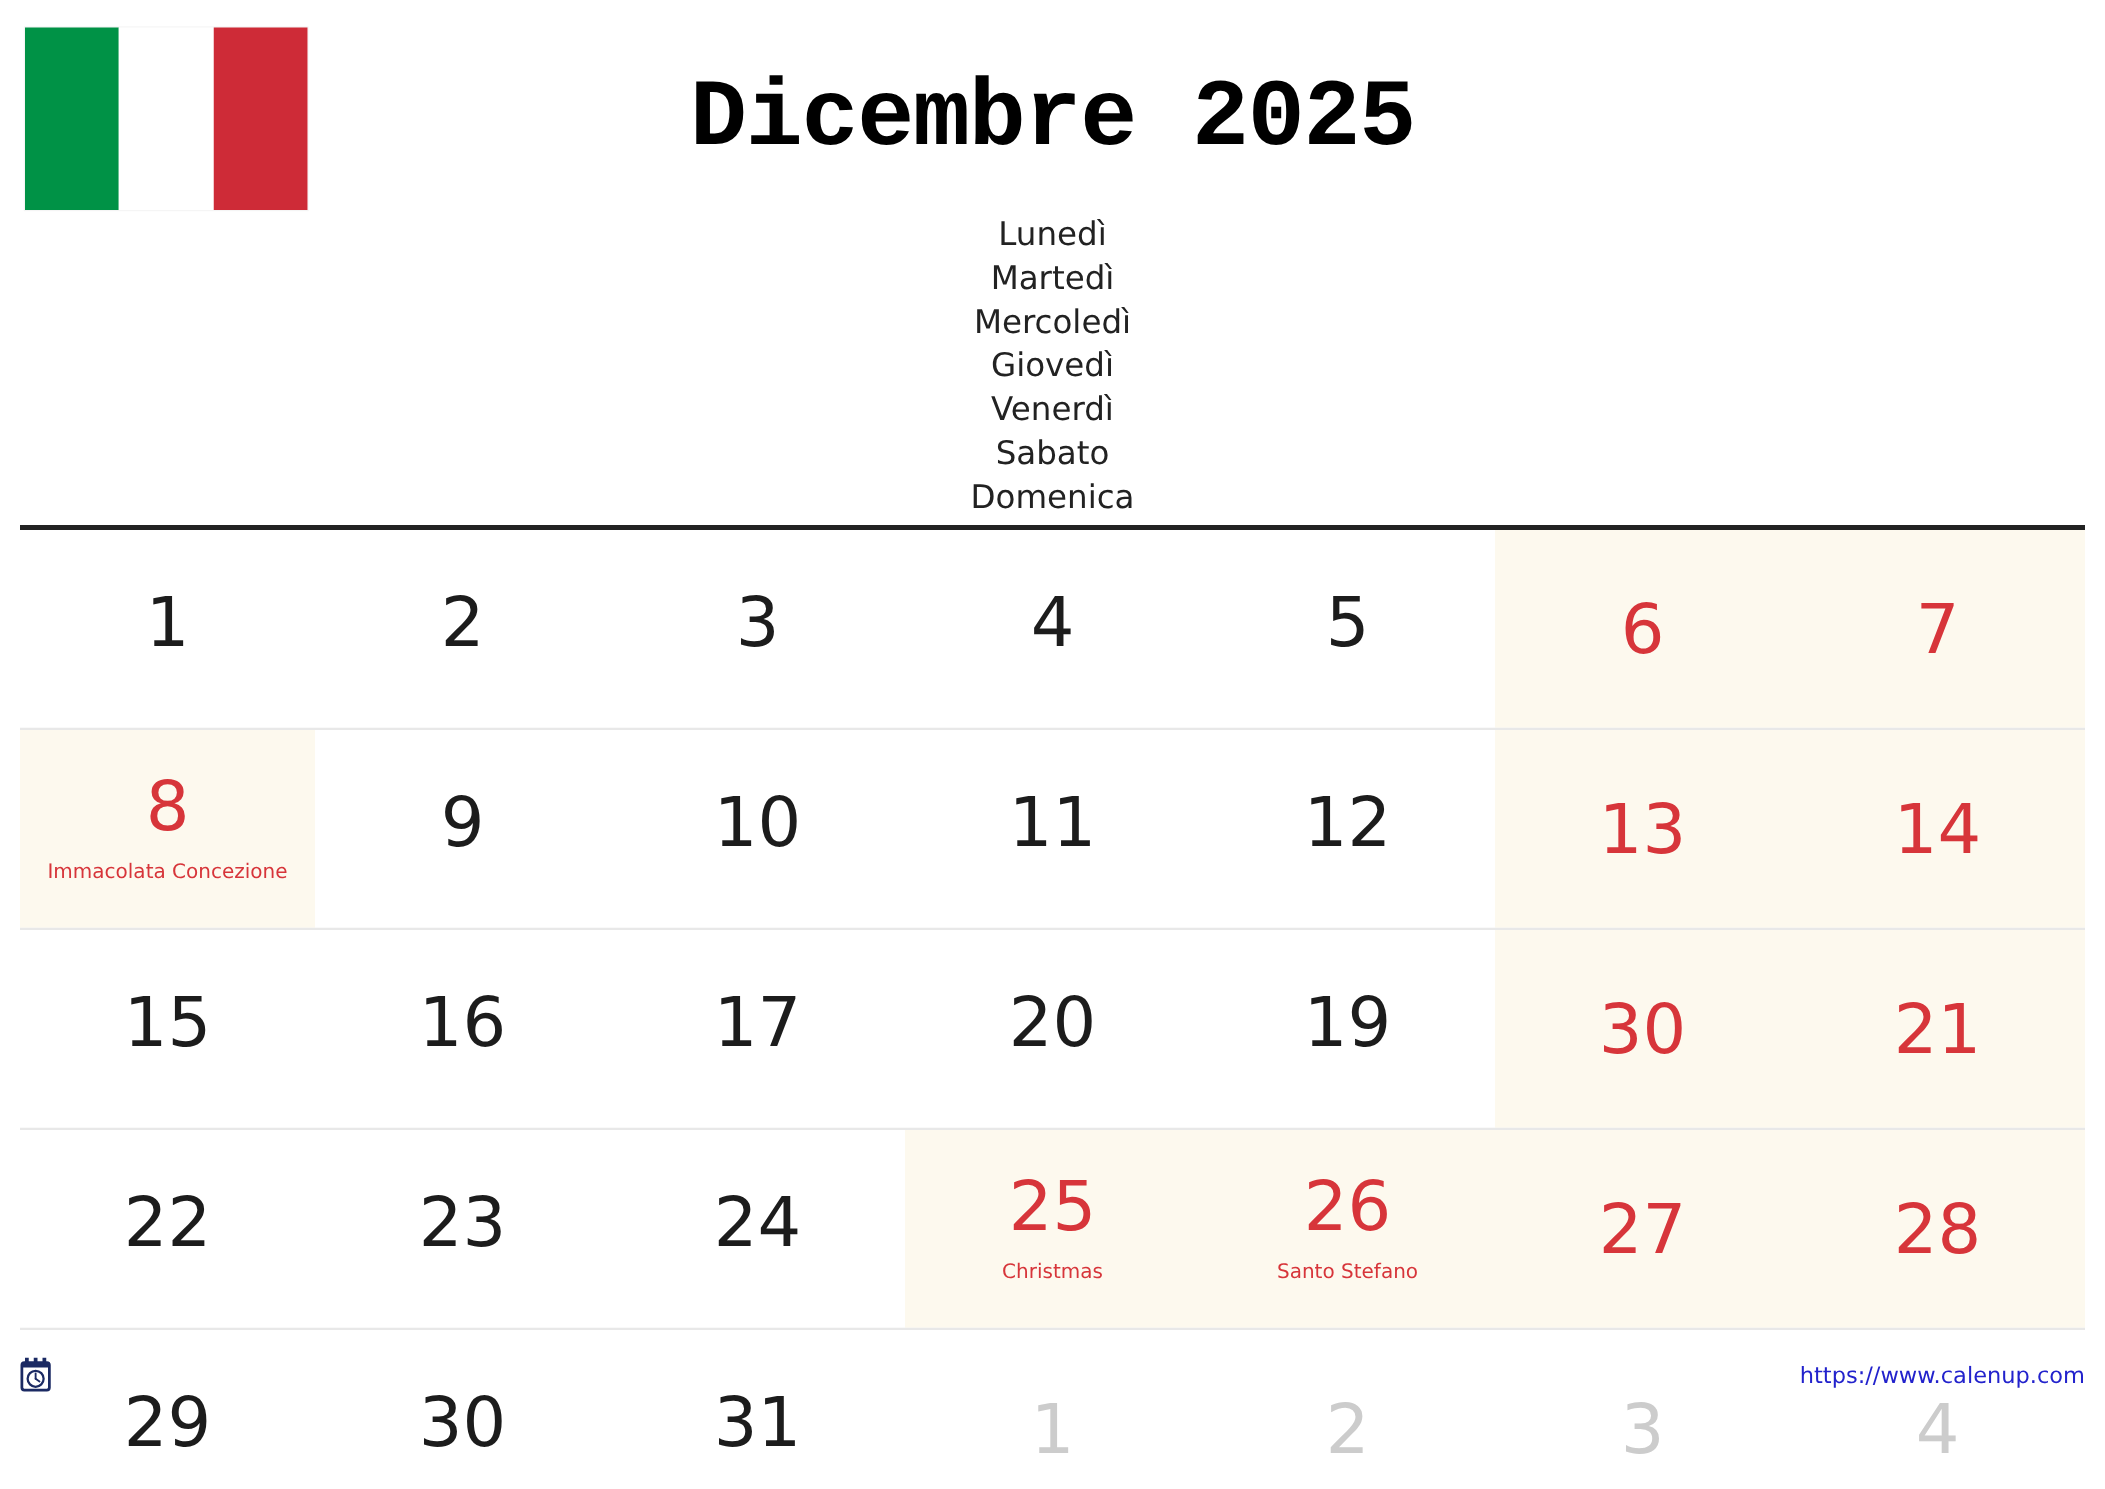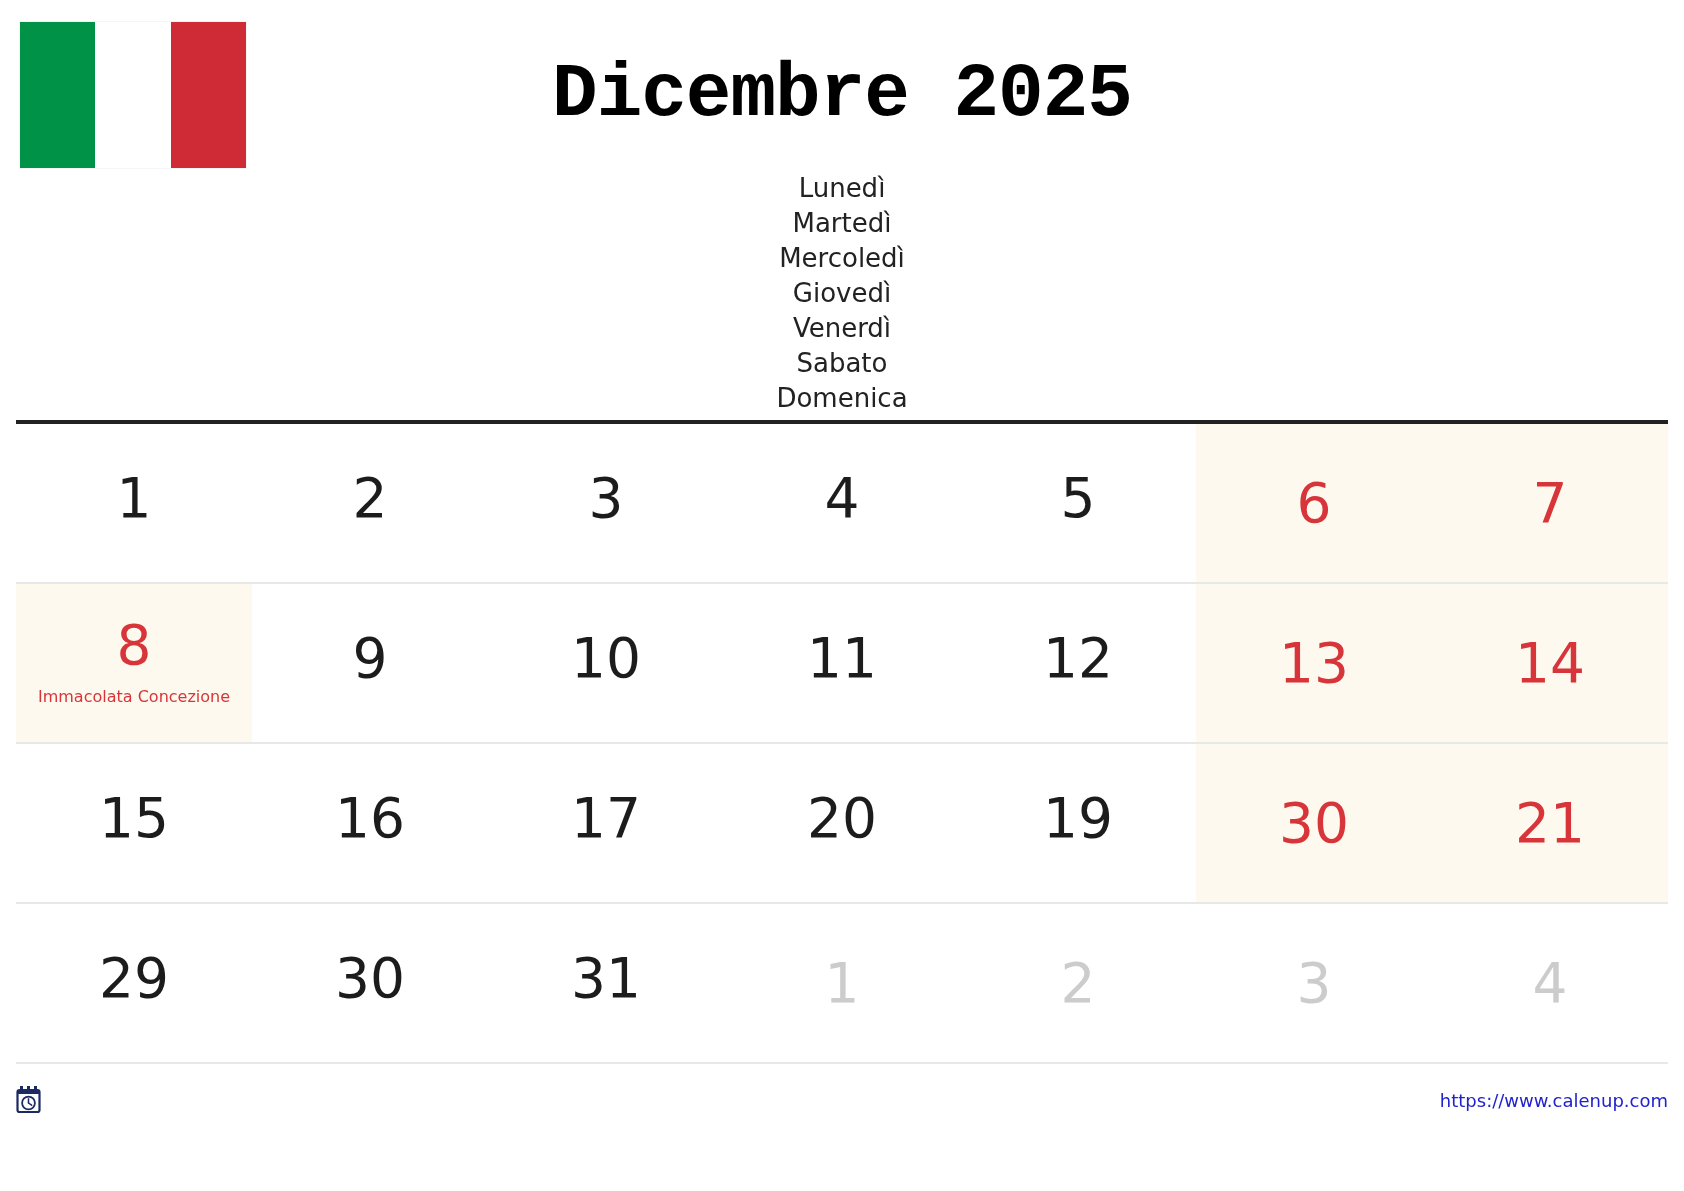--- a/index.html
+++ b/index.html
@@ -223,20 +223,45 @@
           <div class="day-num">20</div>
         </div>
         <div class="day-cell weekday">
           <div class="day-num">19</div>
         </div>
         <div class="day-cell weekend highlight">
           <div class="day-num">30</div>
         </div>
         <div class="day-cell weekend highlight">
           <div class="day-num">21</div>
+        </div>
+      </div>
+      <div class="week-row">
+        <div class="day-cell weekday">
+          <div class="day-num">22</div>
+        </div>
+        <div class="day-cell weekday">
+          <div class="day-num">23</div>
+        </div>
+        <div class="day-cell weekday">
+          <div class="day-num">24</div>
+        </div>
+        <div class="day-cell holiday highlight has-label">
+          <div class="day-num">25</div>
+          <div class="holiday-label">Christmas</div>
+        </div>
+        <div class="day-cell holiday highlight has-label">
+          <div class="day-num">26</div>
+          <div class="holiday-label">Santo Stefano</div>
+        </div>
+        <div class="day-cell weekend highlight">
+          <div class="day-num">27</div>
+        </div>
+        <div class="day-cell weekend highlight">
+          <div class="day-num">28</div>
         </div>
       </div>
       <div class="week-row last">
         <div class="day-cell weekday">
           <div class="day-num">29</div>
         </div>
         <div class="day-cell weekday">
           <div class="day-num">30</div>
         </div>
         <div class="day-cell weekday">

